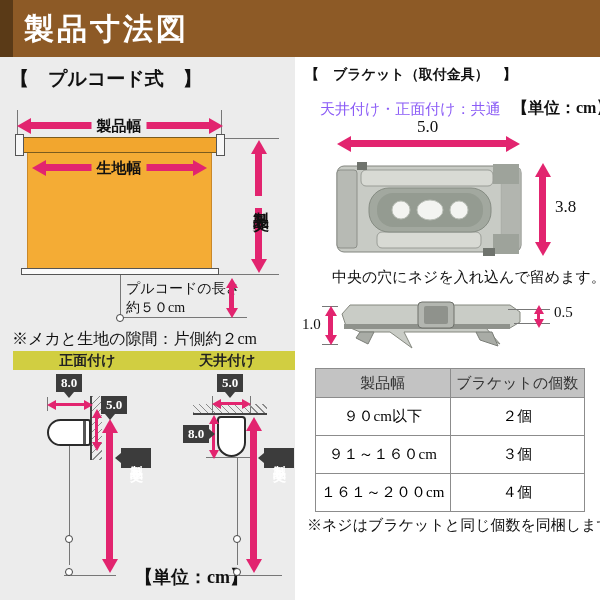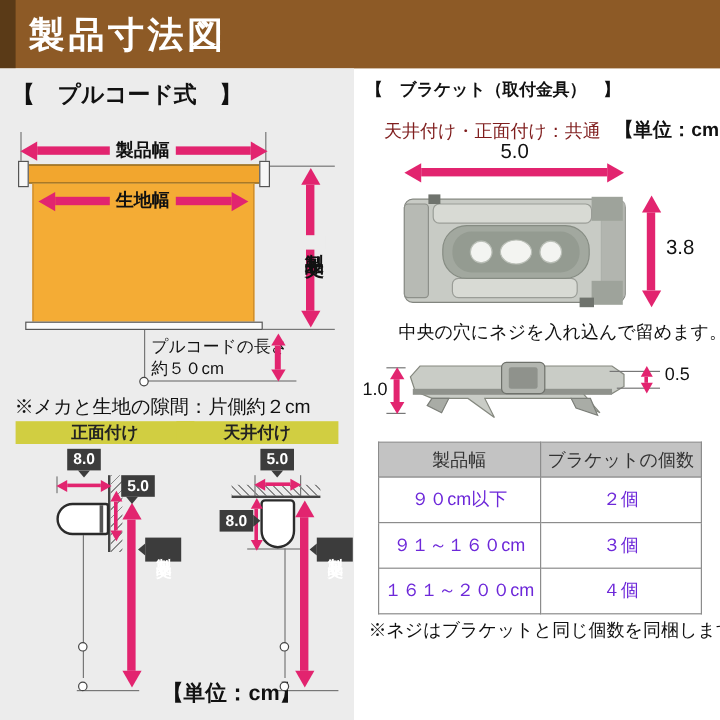--- a/index.html
+++ b/index.html
@@ -1,19 +1,19 @@
 <!DOCTYPE html>
 <html><head>
 <meta charset="utf-8">
 <style>
   * { margin:0; padding:0; box-sizing:border-box; }
   html,body { background:#fff; }
   #root {
     position:relative; width:600px; height:600px; overflow:hidden;
-    font-family:Liberation Sans, sans-serif; color:#111; background:#fff;
+    font-family:Liberation Serif, serif; color:#111; background:#fff;
   }
   .abs { position:absolute; }
 
   
   .hdr { left:0; top:0; width:600px; height:57px; background:#8d5a26; }
   .hdr-accent { left:0; top:0; width:13px; height:57px; background:#5a3a17; }
   .hdr-title { left:24px; top:9px; color:#fff; font-size:30px; font-weight:bold; letter-spacing:3px; }
 
   
   .lpanel { left:0; top:57px; width:295px; height:543px; background:#ececec; }
@@ -88,28 +88,28 @@
   .hatchCeil { background:repeating-linear-gradient(45deg,#8a8a8a 0 1px,transparent 1px 5px); }
 
   .roller-front { background:#fff; border:2px solid #2b2b2b; border-radius:14px 3px 3px 14px; z-index:1; }
   .roller-ceil { background:#fff; border:2px solid #2b2b2b; border-radius:4px 4px 15px 15px; z-index:1; }
 
   .note { font-size:16px; color:#111; white-space:nowrap; }
   .small-note { font-size:15px; color:#111; white-space:nowrap; }
   .unit { font-weight:bold; font-size:18px; white-space:nowrap; }
 
   
-  .r-subtitle { font-size:15px; color:#7f1d1d; white-space:nowrap; }
+  .r-subtitle { font-size:15px; color:#8b5cf6; white-space:nowrap; }
   .r-unit { font-weight:bold; font-size:16px; white-space:nowrap; }
   .meas { font-size:17px; color:#111; font-weight:normal; white-space:nowrap; }
 
   table.bracket { border-collapse:collapse; width:270px; background:#fff; }
   table.bracket th, table.bracket td { border:1px solid #8c8c8c; text-align:center; font-weight:normal; }
   table.bracket th { background:#c3c3c3; color:#333; font-size:15px; height:29px; }
-  table.bracket td { font-size:15px; color:#6d28d9; height:38px; }
+  table.bracket td { font-size:15px; color:#000000; height:38px; }
 </style>
 </head>
 <body>
 
 <div id="root">
 
   <div class="abs hdr"></div>
   <div class="abs hdr-accent"></div>
   <div class="abs hdr-title">製品寸法図</div>
 
@@ -137,21 +137,21 @@
   <div class="abs vline" style="left:120px; top:275px; height:43px;"></div>
   <div class="abs knob" style="left:116px; top:314px;"></div>
   <div class="abs hline" style="left:120px; top:317px; width:127px;"></div>
   <div class="abs" style="left:126px; top:280px; font-size:14px;">プルコードの長さ</div>
   <div class="abs" style="left:126px; top:299px; font-size:14px;">約５０cm</div>
   <div class="abs arrVs" style="left:229px; top:288px; height:20px;"></div>
 
   <div class="abs note" style="left:12px; top:329px;">※メカと生地の隙間：片側約２cm</div>
 
   <div class="abs tab" style="left:13px; top:351px; width:149px; height:19px;">正面付け</div>
-  <div class="abs tab" style="left:147px; top:351px; width:135px; height:19px;">天井付け</div>
+  <div class="abs tab" style="left:160px; top:351px; width:135px; height:19px;">天井付け</div>
 
   <div class="abs dim pd" style="left:56px; top:374px;">8.0</div>
   <div class="abs vline" style="left:47px; top:397px; height:14px;"></div>
   <div class="abs arrHt" style="left:56px; top:403px; width:28px;"></div>
   <div class="abs" style="left:90px; top:396px; width:2px; height:64px; background:#444;"></div>
   <div class="abs hatchWall" style="left:92px; top:396px; width:10px; height:64px;"></div>
   <div class="abs roller-front" style="left:47px; top:419px; width:44px; height:27px;"></div>
   <div class="abs" style="left:83px; top:421px; width:3px; height:23px; background:#555; z-index:2;"></div>
   <div class="abs dim pdl" style="left:101px; top:396px;">5.0</div>
   <div class="abs arrVt" style="left:95px; top:418px; height:24px;"></div>

